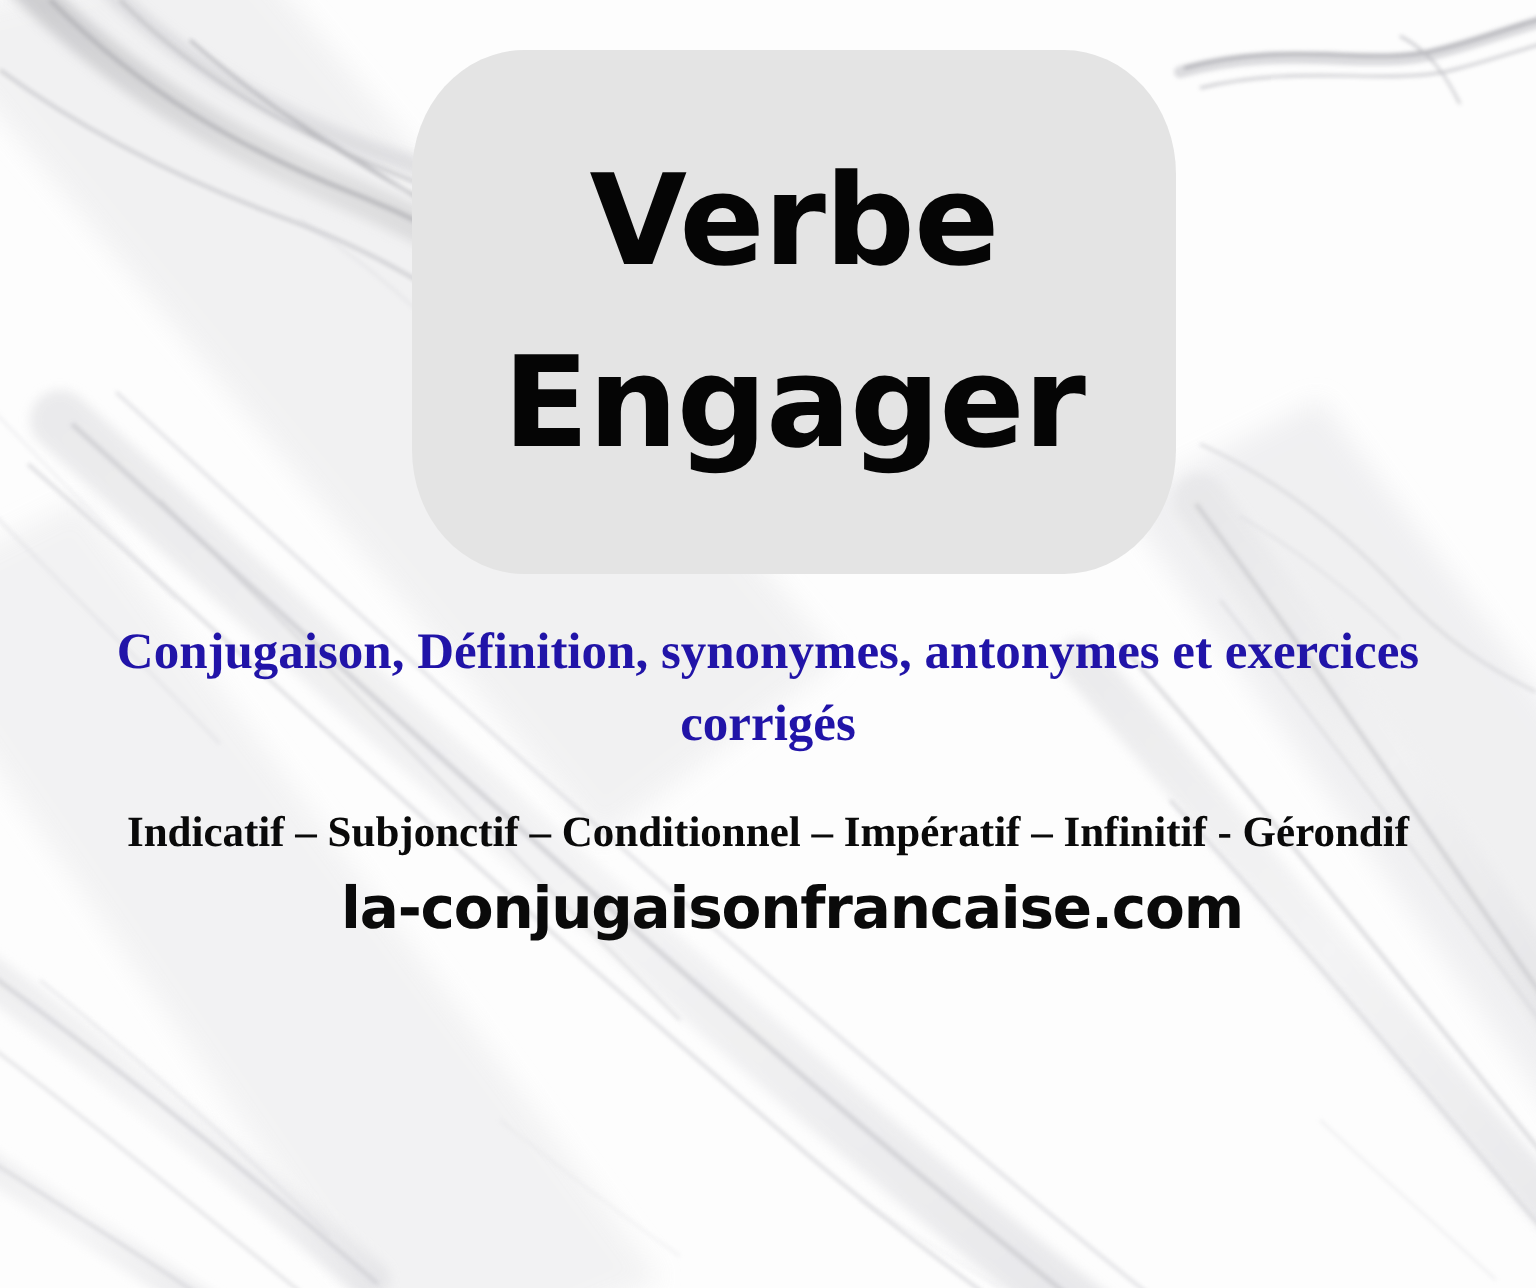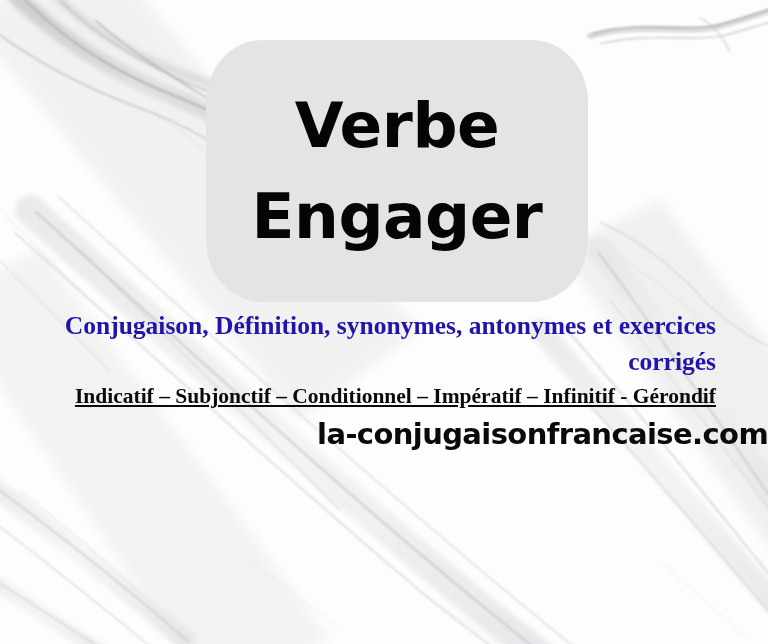--- a/index.html
+++ b/index.html
@@ -29,21 +29,21 @@
     inset: 0;
     width: 768px;
     height: 644px;
     z-index: 0;
   }
 
   
   #title-card {
     position: absolute;
     left: 206px;
-    top: 40px;
+    top: 25px;
     width: 382px;
     height: 262px;
     background: #e4e4e4;
     border-radius: 56px / 62px;
     z-index: 1;
   }
   #title-card-inner {
     position: absolute;
     inset: 0;
     display: flex;
@@ -68,21 +68,21 @@
     font-size: 63px;
   }
 
   
   #content {
     position: absolute;
     left: 0;
     top: 308px;
     width: 768px;
     z-index: 2;
-    text-align: right;
+    text-align: center;
   }
 
   #subtitle {
     font-family: "Liberation Serif", serif;
     font-weight: bold;
     font-size: 25.5px;
     line-height: 1.42;
     color: #2114a8;
     padding: 0 52px;
     margin: 0;
@@ -95,21 +95,21 @@
     line-height: 1.55;
     color: #0a0a0a;
     margin: 0;
   }
   #tenses {
     padding: 0 26px;
     margin-top: 18px;
   }
   #moods {
     padding: 0 52px;
-    text-decoration: underline;
+    margin-top: 20px;
   }
 
   #website {
     font-family: "DejaVu Sans", sans-serif;
     font-weight: bold;
     font-size: 29px;
     letter-spacing: -0.6px;
     color: #0a0a0a;
     margin-top: 2px;
     line-height: 1.25;

